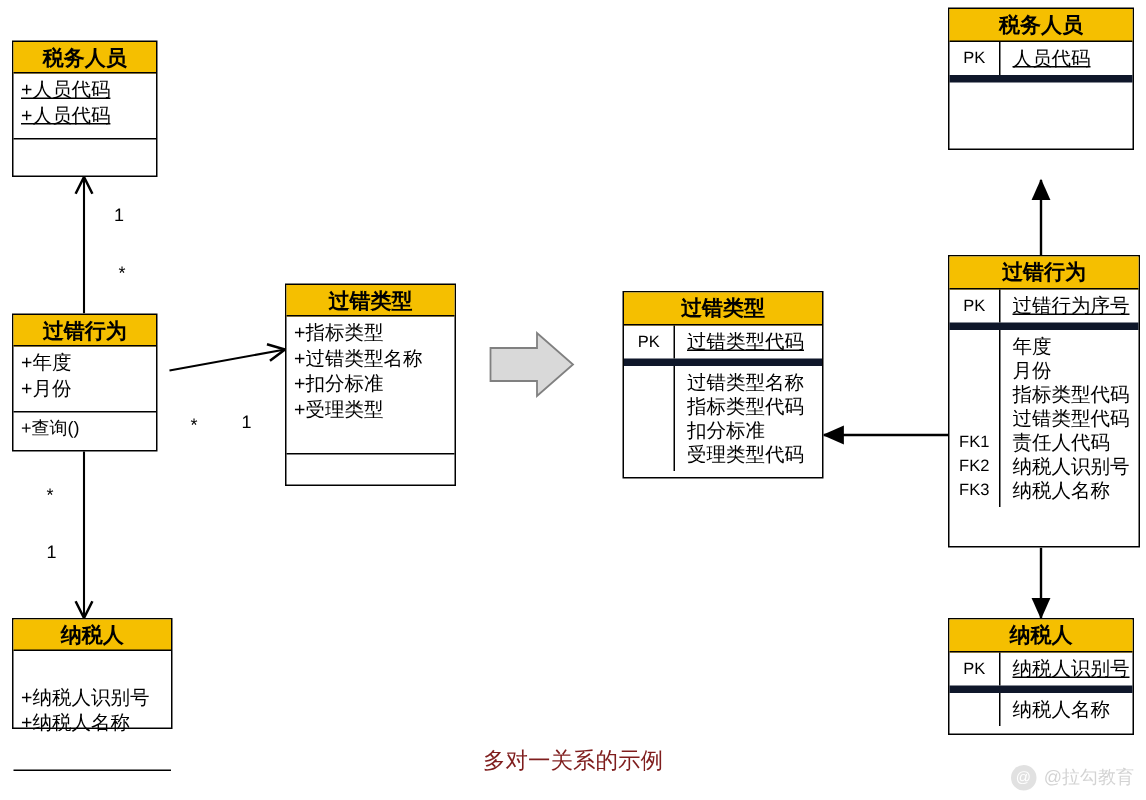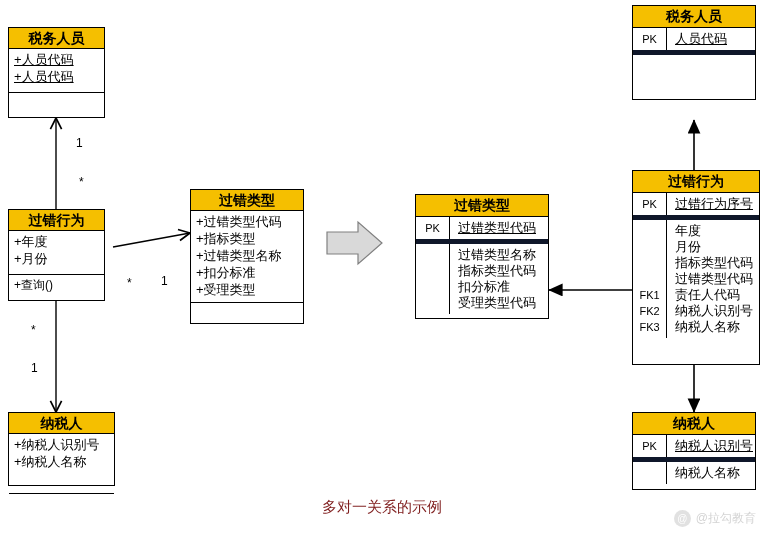--- a/index.html
+++ b/index.html
@@ -196,32 +196,31 @@
       <div>+月份</div>
     </div>
     <div class="uml-ops">
       <div>+查询()</div>
     </div>
   </div>
 
   <div class="uml-box" style="left:190px; top:189px; width:114px; height:135px;">
     <div class="uml-title">过错类型</div>
     <div class="uml-attrs" style="height:92px;">
-      <div>+过错类型代码</div>
       <div>+指标类型</div>
       <div>+过错类型名称</div>
       <div>+扣分标准</div>
       <div>+受理类型</div>
     </div>
     <div class="uml-ops uml-empty"></div>
   </div>
 
   <div class="uml-box" style="left:8px; top:412px; width:107px; height:74px;">
     <div class="uml-title">纳税人</div>
-    <div class="uml-attrs" style="height:60px;">
+    <div class="uml-attrs" style="height:60px;margin-top:20px;">
       <div>+纳税人识别号</div>
       <div>+纳税人名称</div>
     </div>
     <div class="uml-ops uml-empty" style="height:10px;"></div>
   </div>
 
   <div class="mult-label" style="left:76px; top:136px;">1</div>
   <div class="mult-label" style="left:79px; top:175px;">*</div>
   <div class="mult-label" style="left:127px; top:276px;">*</div>
   <div class="mult-label" style="left:161px; top:274px;">1</div>

